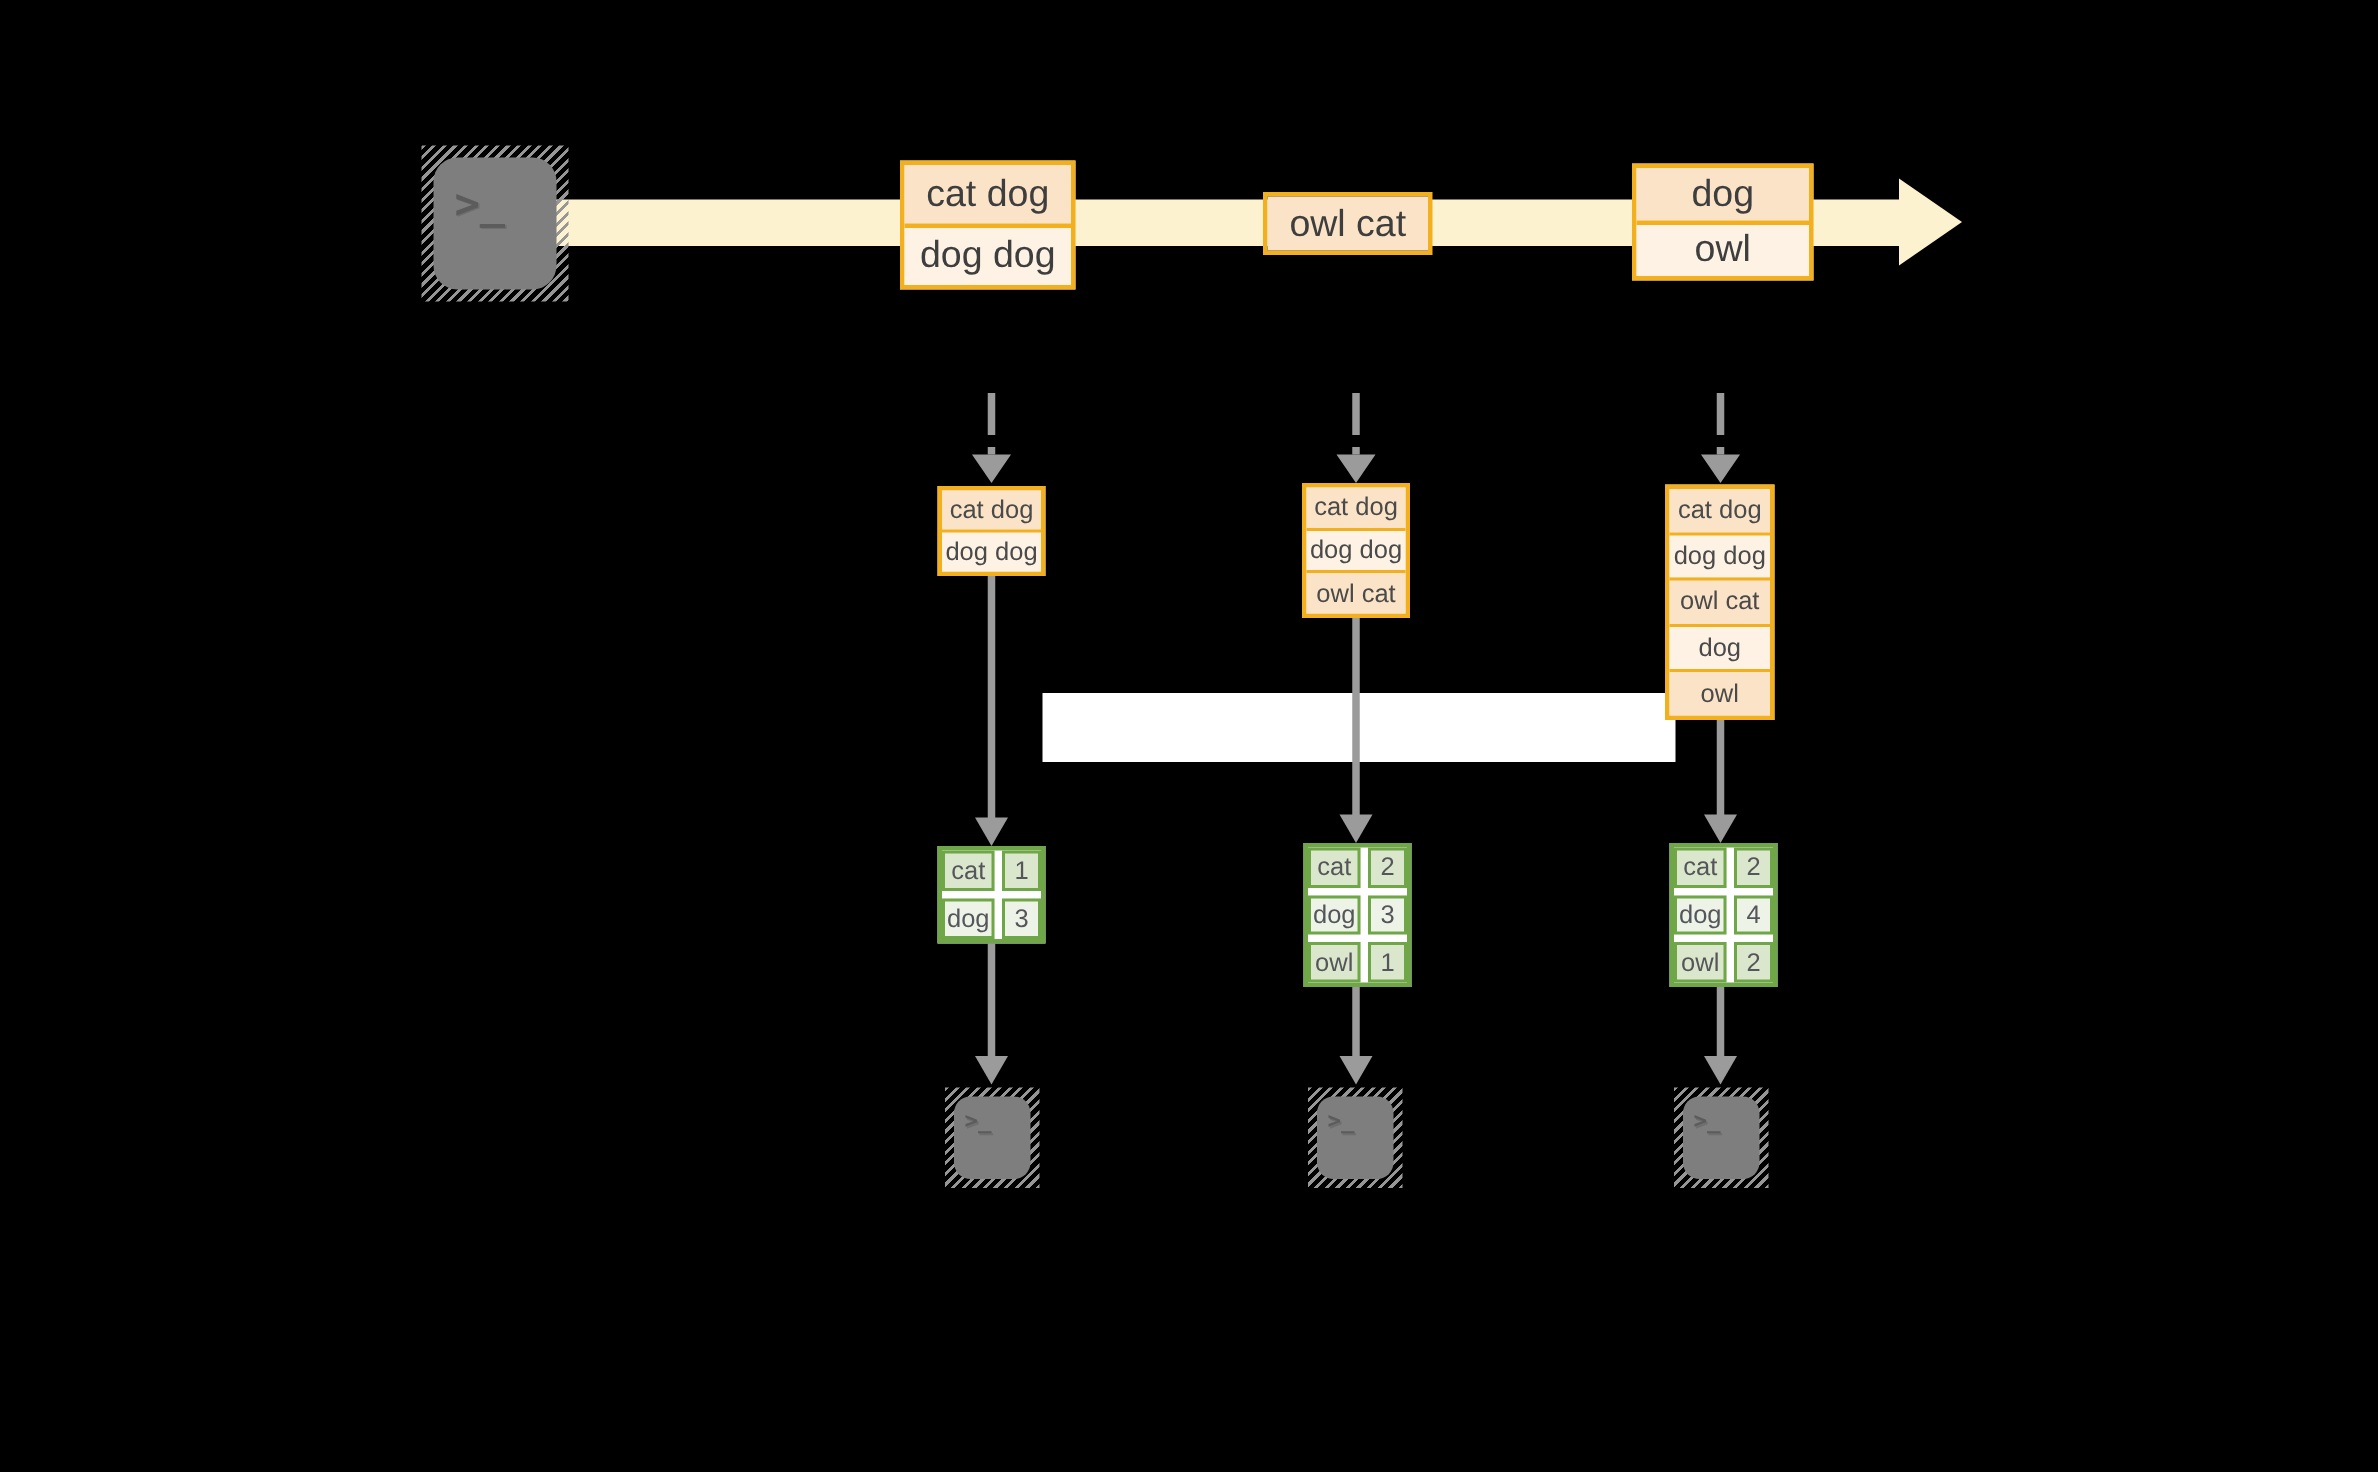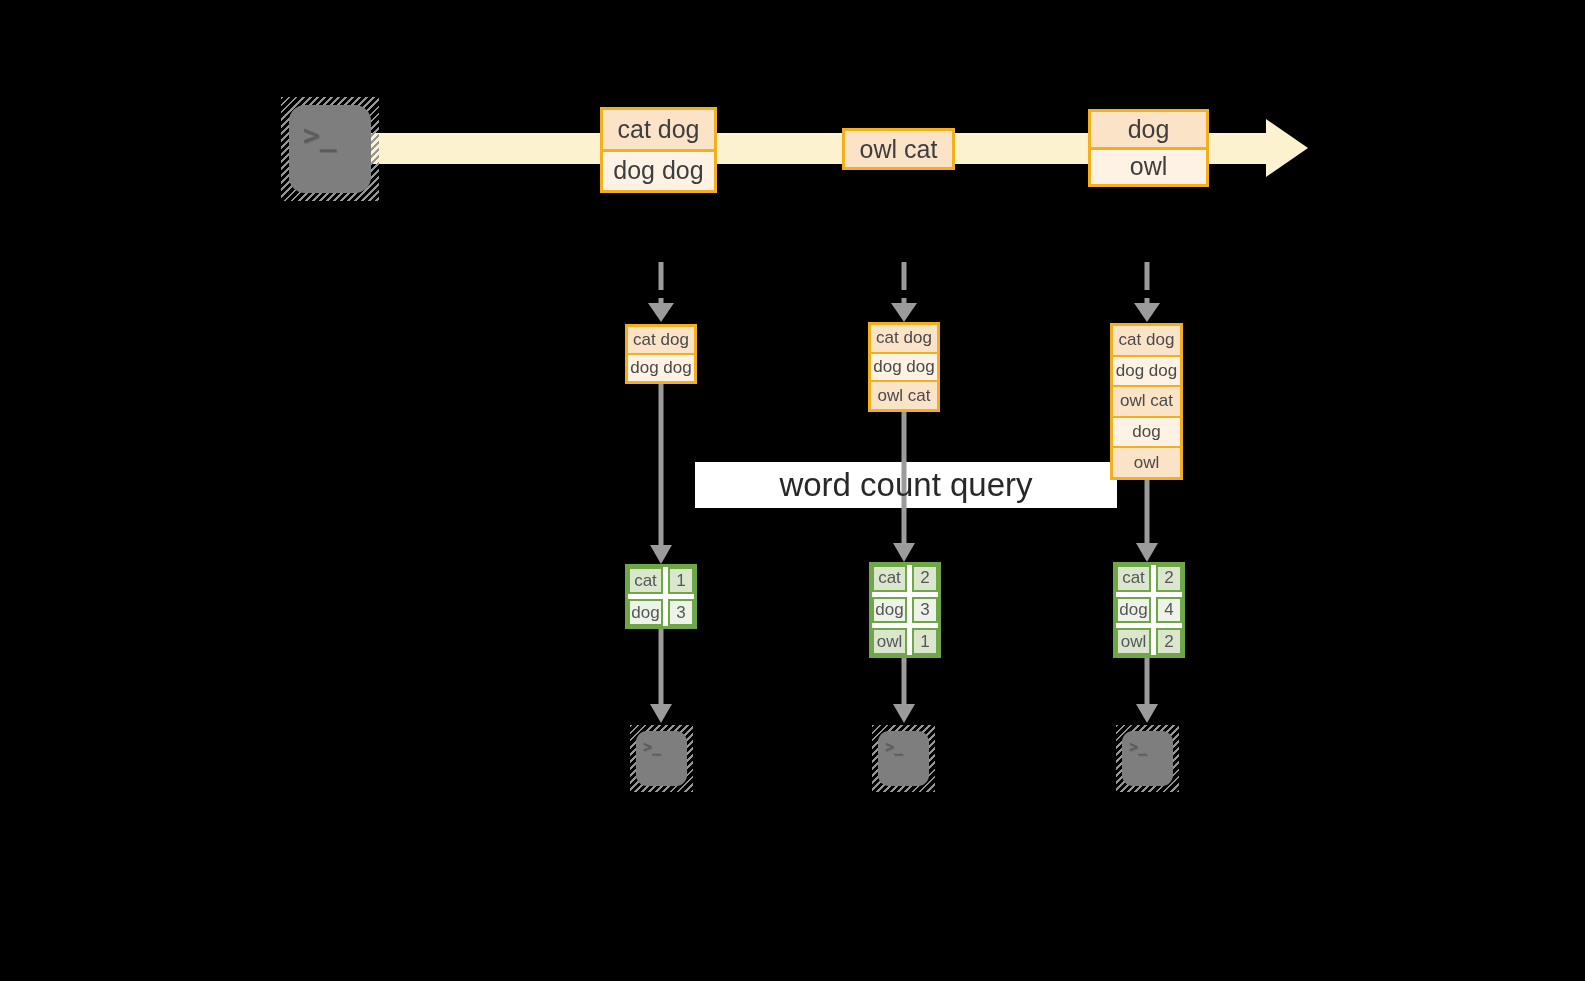--- a/index.html
+++ b/index.html
@@ -121,21 +121,20 @@
   </div>
   <div class="event-box" style="left:842px;top:128px;width:113px;height:42px">
     <div class="erow">owl cat</div>
   </div>
   <div class="event-box" style="left:1088px;top:109px;width:121px;height:78px">
     <div class="erow">dog</div>
     <div class="erow">owl</div>
   </div>
 
   <div class="banner-bg"></div>
-  <div class="banner-label">word count query</div>
 
   <div class="stack" style="left:625px;top:324px;width:72px;height:60px">
     <div class="erow">cat dog</div>
     <div class="erow">dog dog</div>
   </div>
   <div class="stack" style="left:868px;top:322px;width:72px;height:90px">
     <div class="erow">cat dog</div>
     <div class="erow">dog dog</div>
     <div class="erow">owl cat</div>
   </div>

